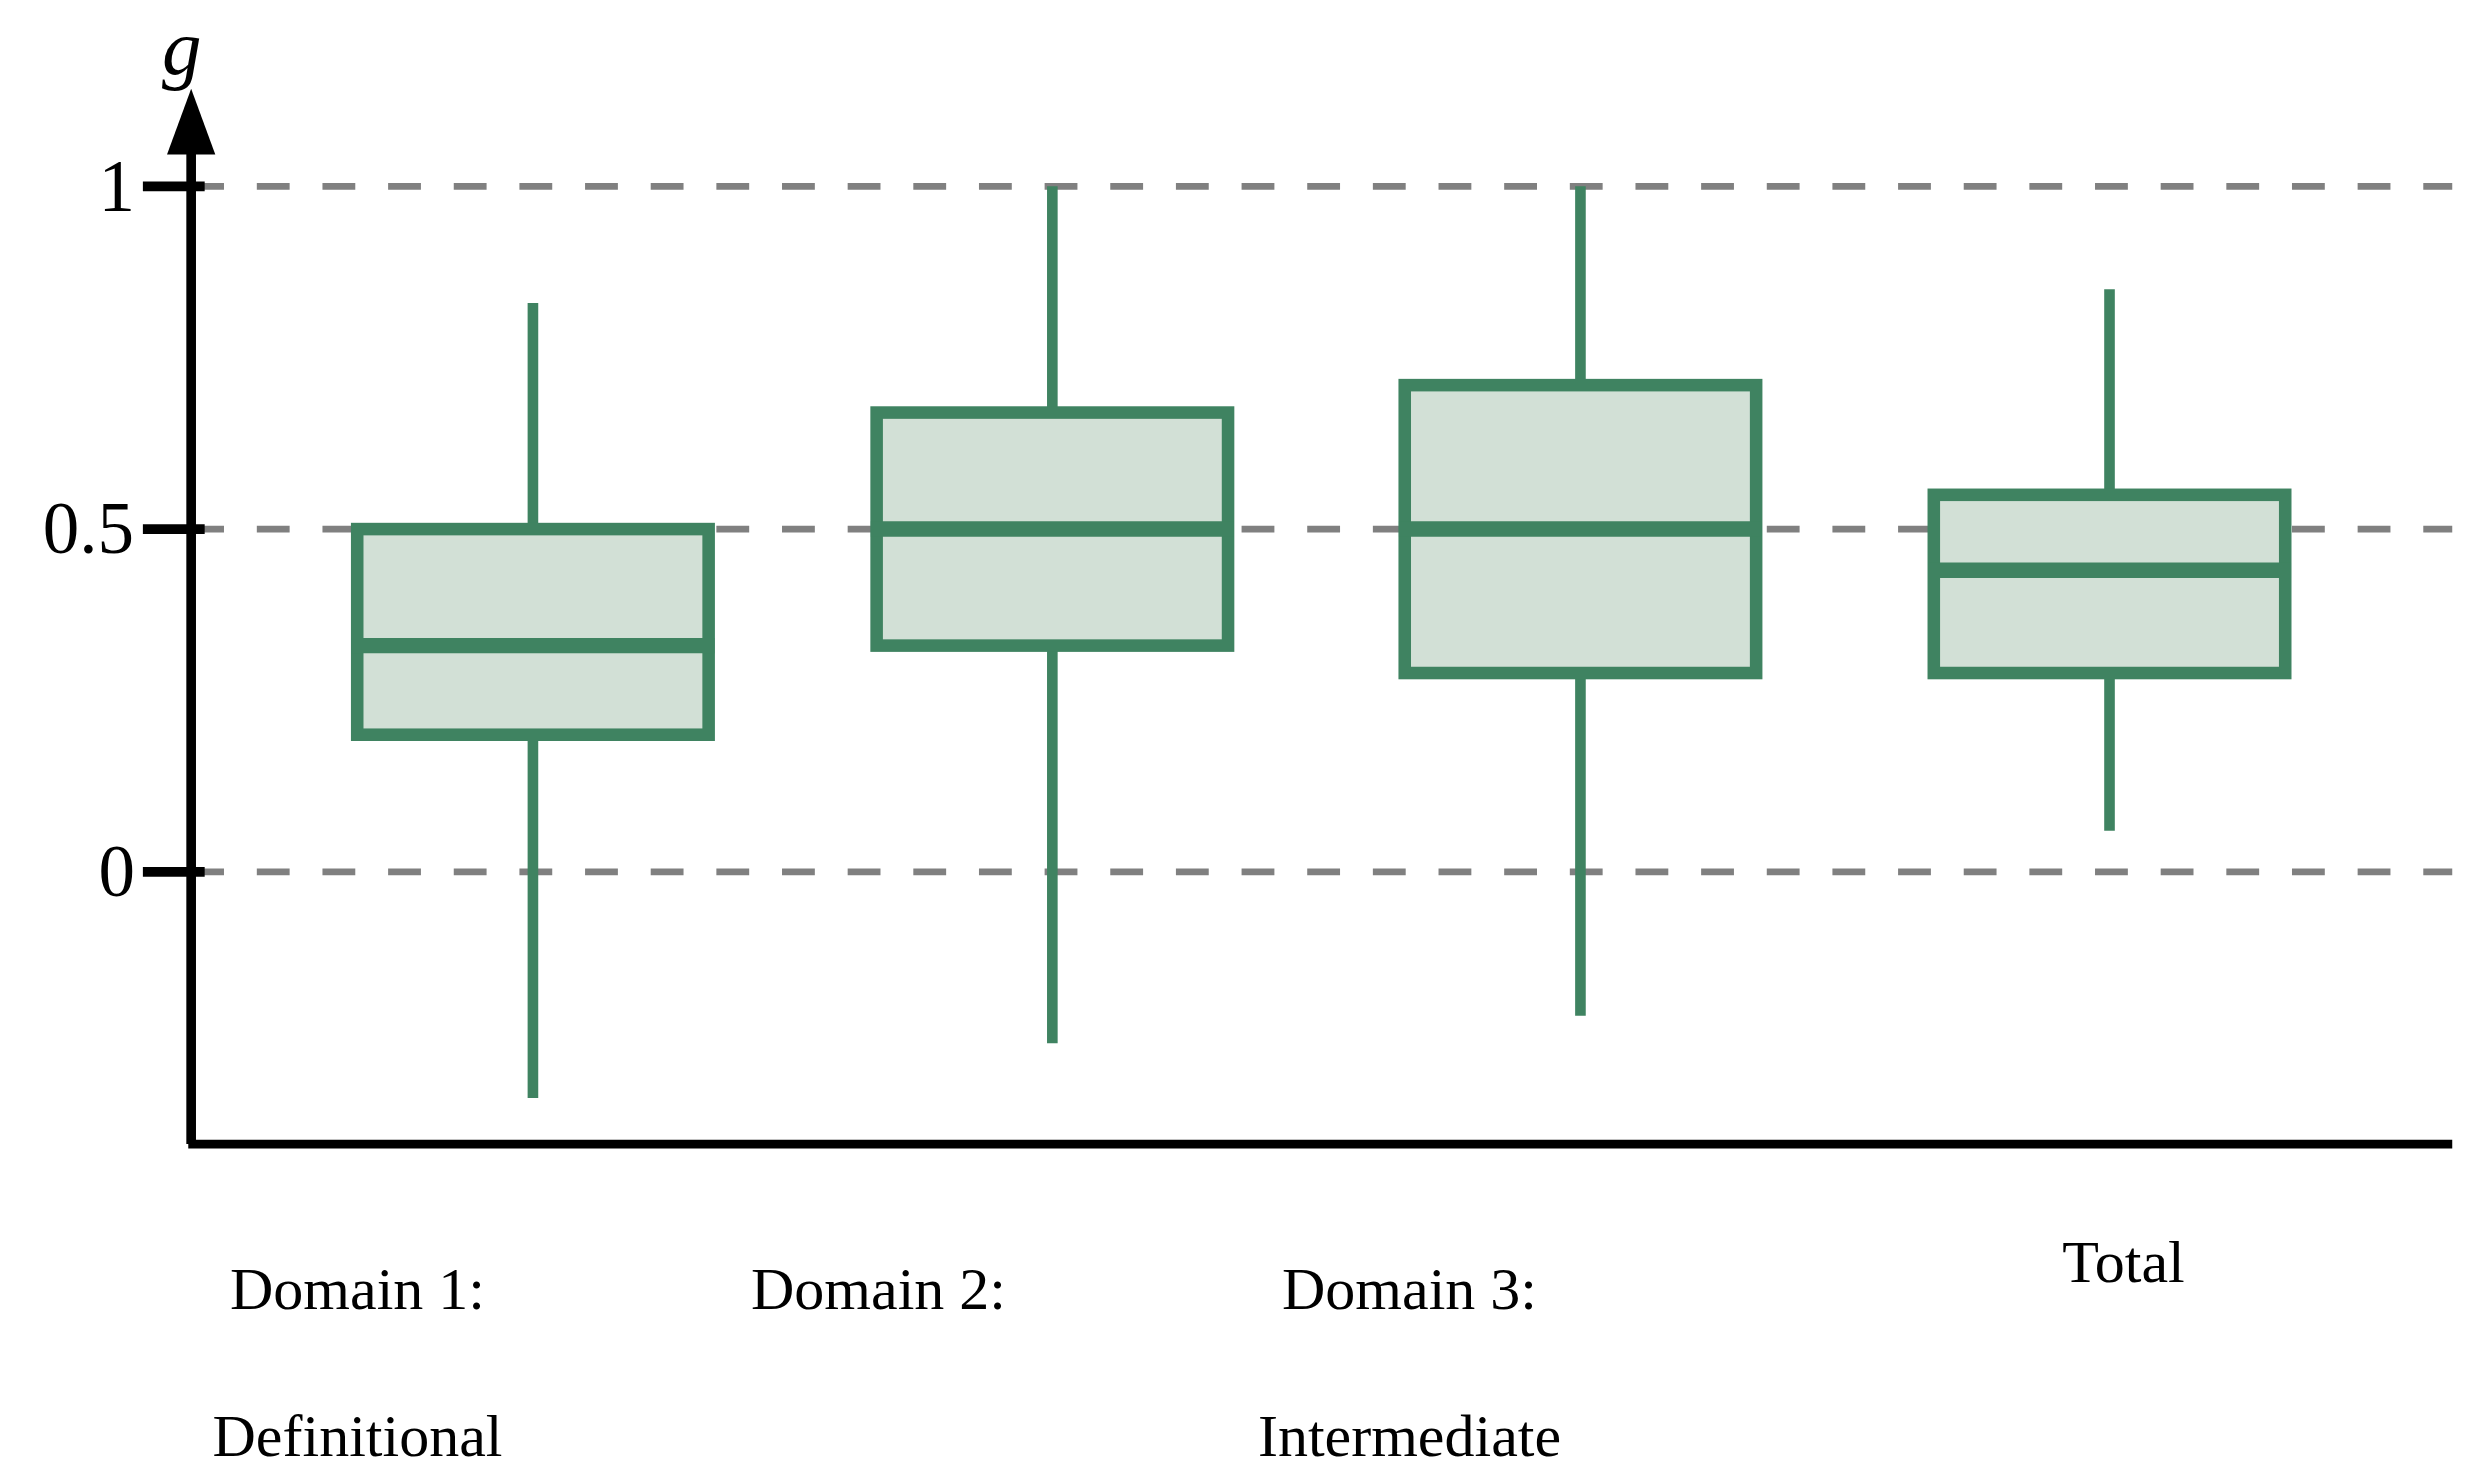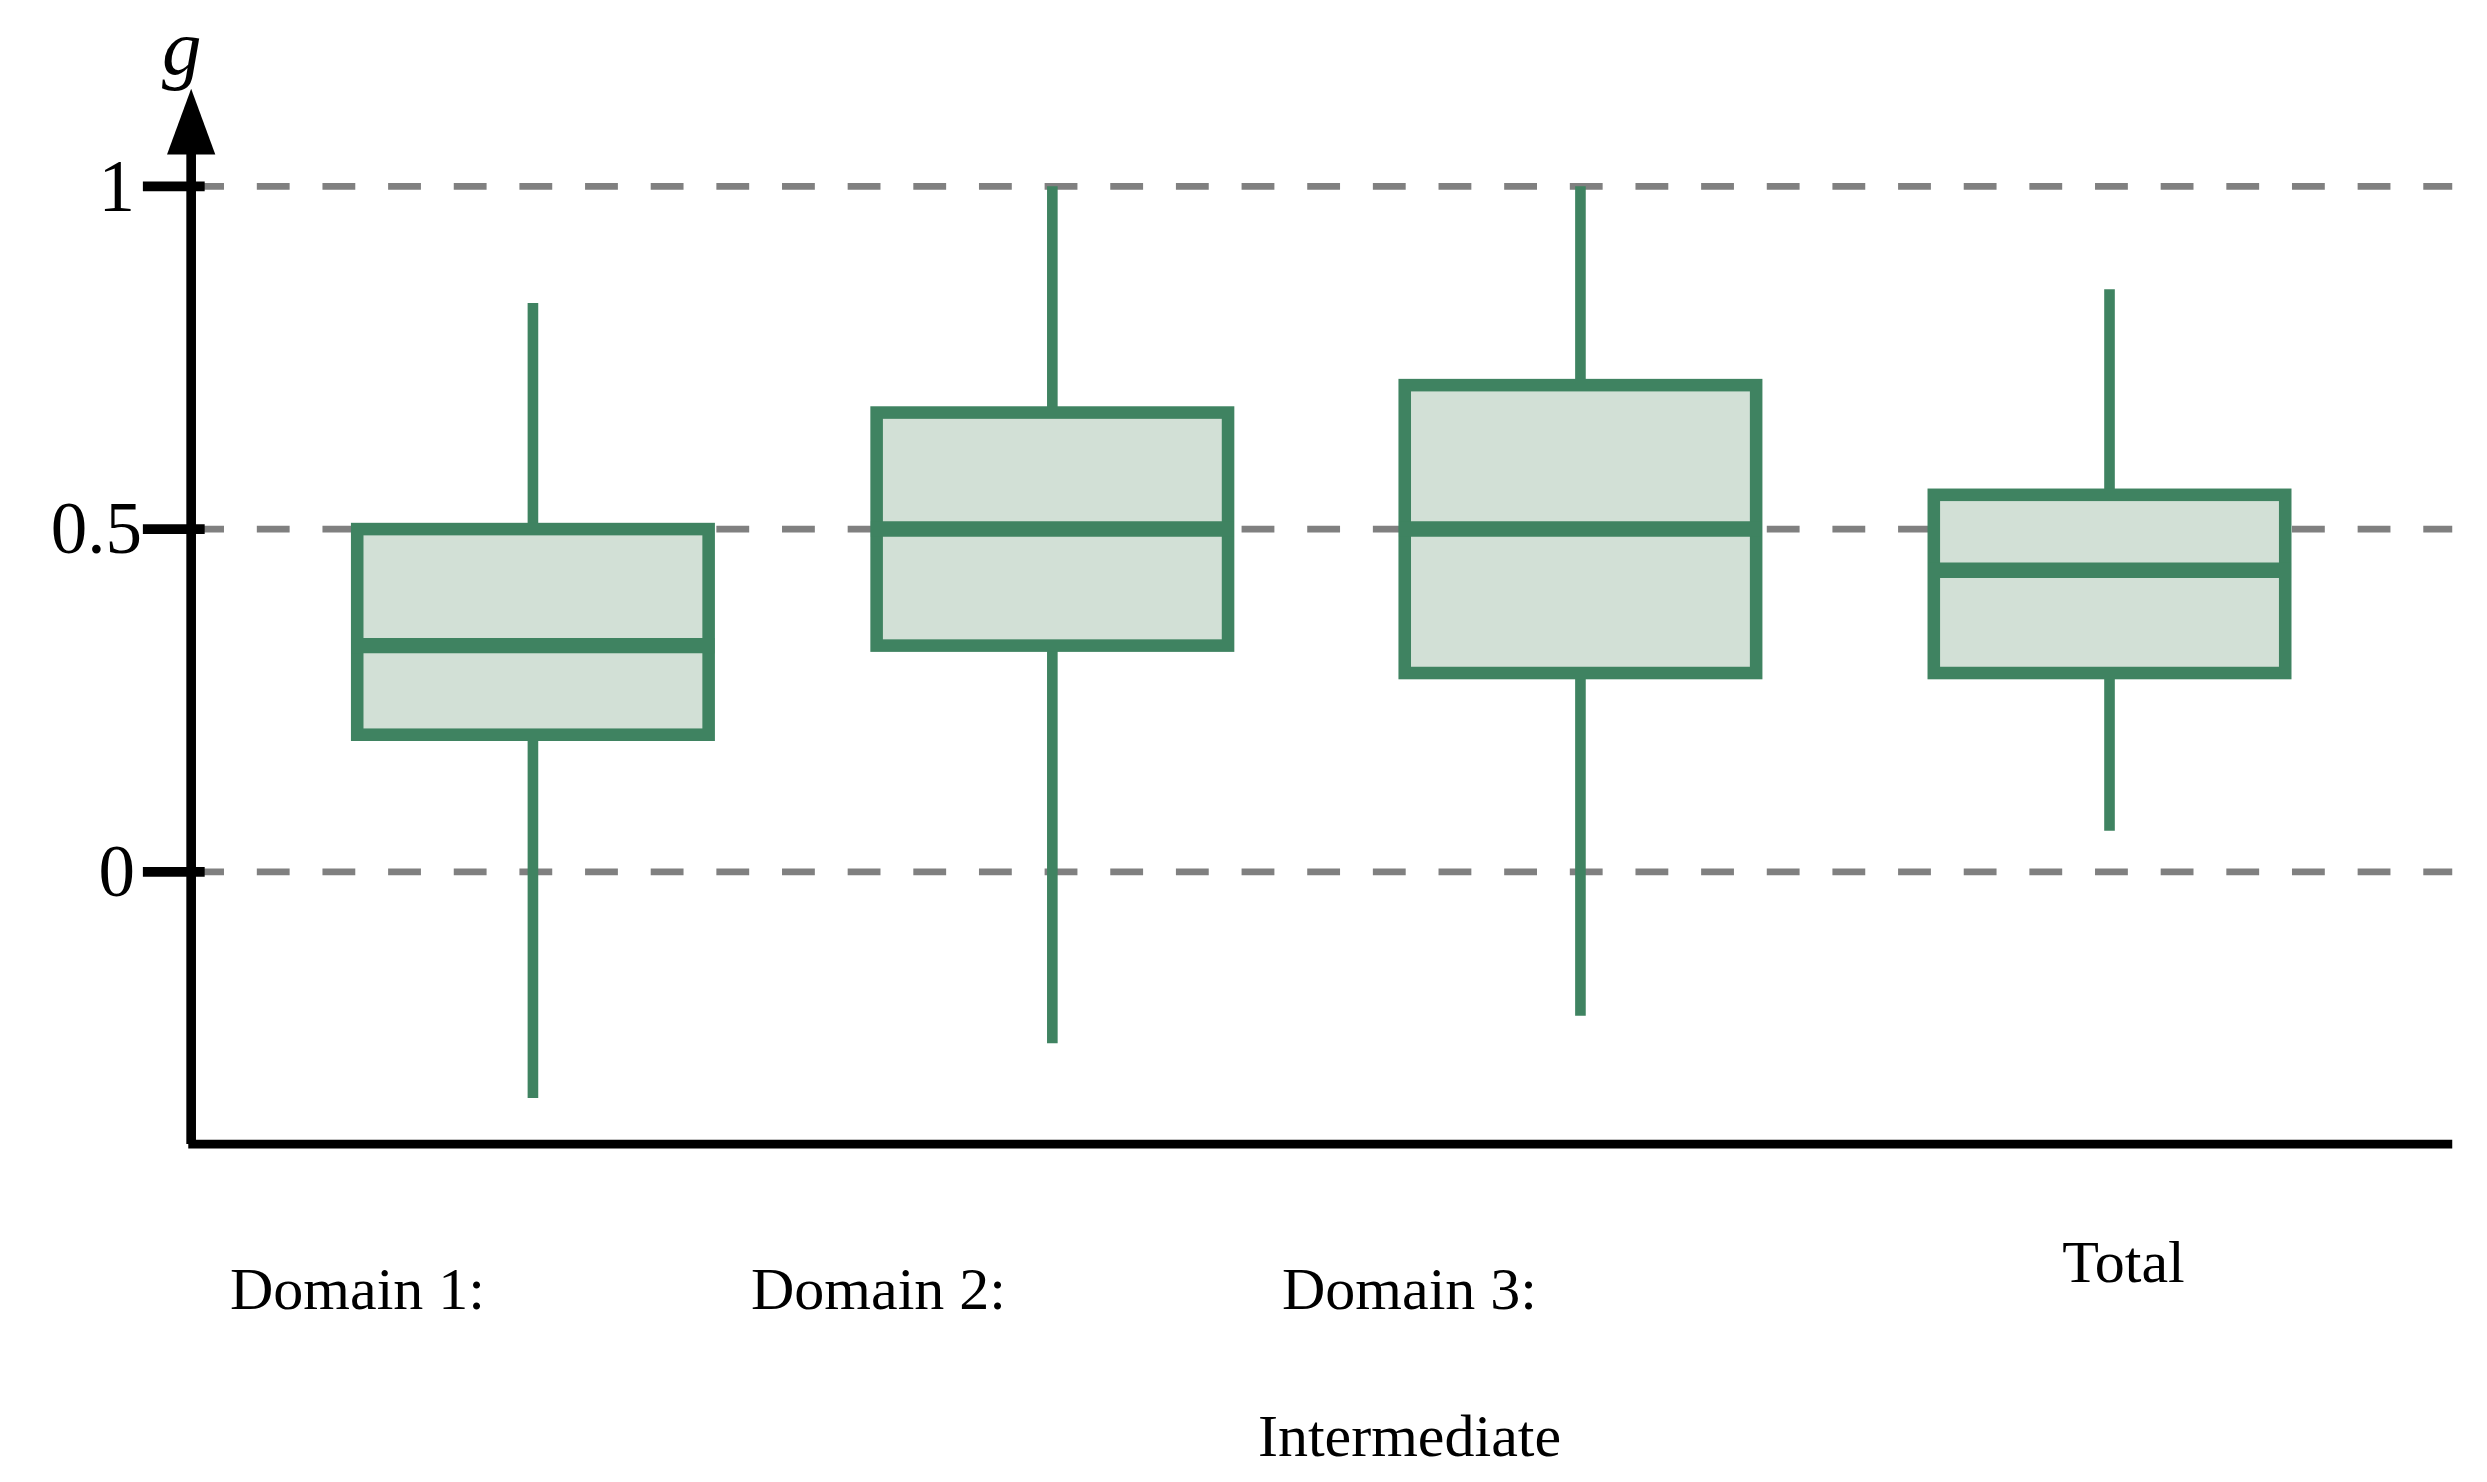--- a/index.html
+++ b/index.html
@@ -92,25 +92,26 @@
         <line x1="2185" y1="299.5" x2="2185" y2="512.5" stroke="#3f8361" stroke-width="11"></line>
         <line x1="2185" y1="697.1" x2="2185" y2="860.4" stroke="#3f8361" stroke-width="11"></line>
         <rect x="2003" y="512.5" width="364" height="184.60000000000002" fill="#d2e0d6" stroke="#3f8361" stroke-width="13"></rect>
         <line x1="1997" y1="590.6" x2="2373" y2="590.6" stroke="#3f8361" stroke-width="16"></line>
       </g>
     </svg>
 
   <div class="y-axis-title" id="y-title" style="left:162px; top:7.7px;">g</div>
 
   <div class="axis-tick-label" id="ytick-0" style="left:58px; top:150px; width:77px;">1</div>
-  <div class="axis-tick-label" id="ytick-1" style="left:26px; top:492px; width:116px;font-family:Liberation Serif, serif;">0.5</div>
+  <div class="axis-tick-label" id="ytick-1" style="left:18px; top:492px; width:116px;font-family:Liberation Serif, serif;">0.5</div>
   <div class="axis-tick-label" id="ytick-2" style="left:58px; top:835px; width:77px;">0</div>
 
   <div class="cat-label" style="left:97px; top:1180px; width:521px;">
     <div>Domain 1:</div>
+    <div>Definitional</div>
     
   </div>
 
   <div class="cat-label" style="left:618px; top:1180px; width:521px;">
     <div>Domain 2:</div>
     
   </div>
 
   <div class="cat-label" style="left:1139px; top:1180px; width:541px;">
     <div>Domain 3:</div>

